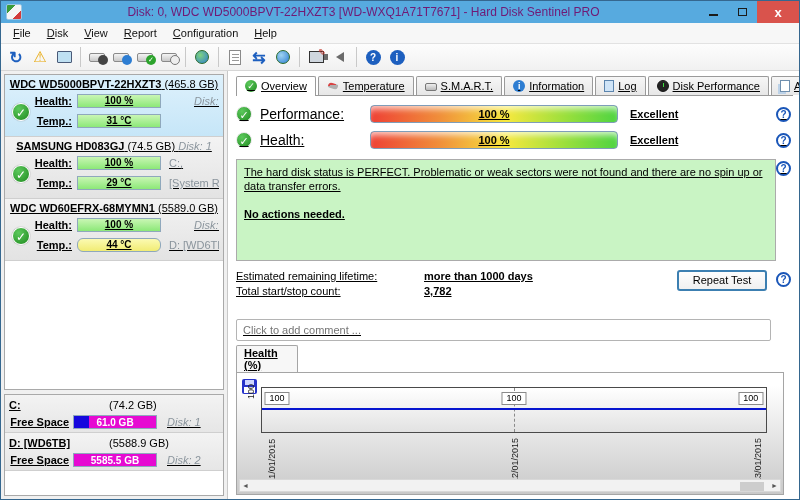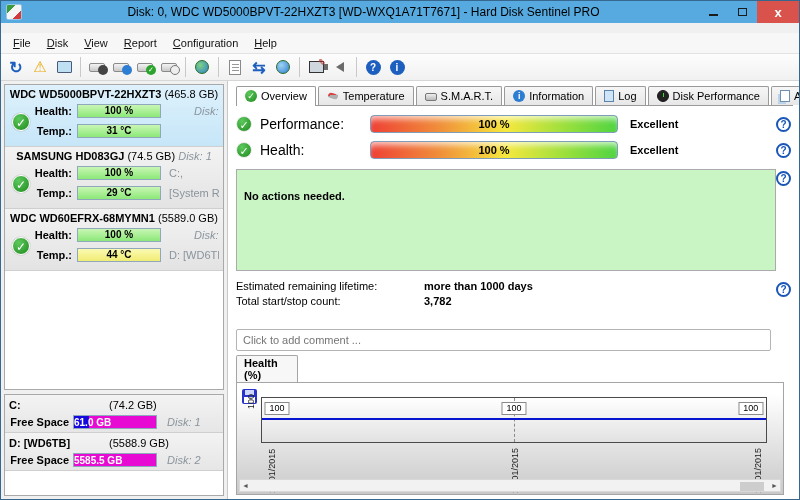--- a/index.html
+++ b/index.html
@@ -3,29 +3,29 @@
 <meta charset="utf-8">
 <style>
   * { box-sizing: border-box; margin: 0; padding: 0; }
   html,body { width:800px; height:500px; font-family:"Liberation Sans", sans-serif; }
   .window { width:800px; height:500px; border:1px solid #35678f; background:#f0f0f0;
             display:flex; flex-direction:column; overflow:hidden; }
 
   
   .titlebar { height:22px; background:#57aadf; display:flex; align-items:center; flex:0 0 auto; }
   .app-icon { width:16px; height:16px; margin:0 6px 0 5px; background:linear-gradient(135deg,#3a9c3a 0 30%,#f5f5f5 30% 70%,#d23b3b 70%); border-radius:2px; border:1px solid #9bc7e4; }
-  .title-text { flex:1; text-align:center; font-size:12px; color:#000000; white-space:nowrap; overflow:hidden; }
+  .title-text { flex:1; text-align:center; font-size:12px; color:#701a75; white-space:nowrap; overflow:hidden; }
   .win-btns { display:flex; height:100%; }
   .win-btn { width:29px; height:100%; display:flex; align-items:center; justify-content:center; font-size:11px; color:#1b1b1b; }
   .win-btn.min span { width:9px; height:2px; background:#1b1b1b; margin-top:6px; }
   .win-btn.max span { width:9px; height:8px; border:1.5px solid #1b1b1b; }
   .win-btn.close { background:#d9534c; width:42px; color:#fff; font-size:13px; font-weight:bold; }
 
   
-  .menubar { height:21px; background:#f7f7f7; border-bottom:1px solid #e2e2e2; display:flex; align-items:center; padding-left:4px; flex:0 0 auto;margin-top:10px; }
+  .menubar { height:21px; background:#f7f7f7; border-bottom:1px solid #e2e2e2; display:flex; align-items:center; padding-left:4px; flex:0 0 auto; }
   .menu-item { font-size:11px; color:#111; padding:3px 8px; cursor:default; }
   .menu-item::first-letter { text-decoration:underline; }
 
   
   .toolbar { height:27px; background:linear-gradient(#fdfdfd,#f1f1f1); border-bottom:1px solid #d6d6d6; display:flex; align-items:center; padding-left:3px; flex:0 0 auto; }
   .tb-sep { width:1px; height:20px; background:#c9c9c9; margin:0 4px; }
   .tb-icon { width:24px; height:22px; display:flex; align-items:center; justify-content:center; position:relative; }
   .glyph-blue { color:#1d5fbf; font-size:16px; font-weight:bold; }
   .glyph-warn { color:#e8a90f; font-size:15px; }
   .mini-monitor { width:15px; height:12px; border:1.5px solid #4a5a78; background:#bfe0f2; border-radius:1px; }
@@ -38,48 +38,48 @@
   .mini-globe { width:14px; height:14px; border-radius:50%; background:radial-gradient(circle at 35% 35%, #7fd47f, #2d7dd2); border:1px solid #2a6a2a; }
   .mini-page { width:12px; height:15px; background:#fff; border:1px solid #8a8a8a; box-shadow:inset 0 2px 0 #fff; position:relative; }
   .mini-page::before { content:""; position:absolute; left:2px; top:3px; width:7px; height:1px; background:#999; box-shadow:0 3px 0 #999, 0 6px 0 #999; }
   .mini-config { width:15px; height:12px; border:1.5px solid #333; background:#cfd6de; position:relative; }
   .mini-config::after { content:"✎"; position:absolute; right:-4px; top:-5px; color:#c2342a; font-size:10px; }
   .mini-speaker { width:0; height:0; border-top:5px solid transparent; border-bottom:5px solid transparent; border-right:8px solid #6b6b6b; position:relative; }
   .mini-speaker::before { content:""; position:absolute; left:-12px; top:-3px; width:4px; height:6px; background:#6b6b6b; }
   .round-q { width:15px; height:15px; border-radius:50%; background:#1d5fbf; color:#fff; font-size:10px; font-weight:bold; text-align:center; line-height:15px; }
 
   
-  .body { flex:1; display:flex; min-height:0; }
+  .body { flex:1; display:flex; min-height:0;text-decoration:underline; }
 
   
   .sidebar { width:227px; flex:0 0 auto; background:#f0f0f0; padding:3px; display:flex; flex-direction:column; border-right:1px solid #c8c8c8; }
   .disk-list { border:1px solid #a9a9a9; background:#fff; flex:1; overflow:hidden; }
   .disk-item { height:62px; border-bottom:1px solid #cfcfcf; background:linear-gradient(#f3f3f3,#e3e3e3); position:relative; padding:3px 4px 0 4px; }
   .disk-item.selected { background:linear-gradient(#def1fc,#c6e6f8); }
   .disk-title { text-align:center; font-size:11px; color:#000; white-space:nowrap; }
   .disk-title b { font-weight:bold; }
   .disk-title .note { color:#8a949c; font-style:italic; }
   .status-check { position:absolute; left:7px; top:28px; width:18px; height:18px; border-radius:50%;
        background:radial-gradient(circle at 35% 30%, #5cc95c, #1f8a1f); color:#fff; font-size:12px; text-align:center; line-height:18px; border:1px solid #fff; box-shadow:0 0 1px #555; }
   .disk-row { display:flex; align-items:center; height:18px; margin-top:2px; }
   .disk-row .lbl { width:68px; text-align:right; font-size:11px; font-weight:bold; color:#000; padding-right:5px; }
   .side-bar-track { width:84px; height:14px; border:1px solid #8fa8bc; background:linear-gradient(#c9f6b4,#8ce878); font-size:10px; font-weight:bold; color:#000; text-align:center; line-height:12px; }
-  .side-bar-track.warm { background:linear-gradient(#fbfab2,#f1ec74); }
+  .side-bar-track.warm { background:linear-gradient(#fbfab2,#f1ec74);border-radius:6px; }
   .disk-row .note { flex:1; font-size:11px; color:#8a949c; padding-left:8px; white-space:nowrap; overflow:hidden; }
   .disk-row .note.italic { font-style:italic;padding-left:33px; }
   .part-list { border:1px solid #a9a9a9; background:#fff; height:102px; margin-top:4px; overflow:hidden; }
   .part-item { height:38px; border-bottom:1px solid #cfcfcf; background:linear-gradient(#f3f3f3,#e6e6e6); padding:2px 4px; }
   .part-title { display:flex; font-size:11px; height:16px; align-items:center; }
   .part-title .pname { font-weight:bold; color:#000; }
   .part-title .psize { position:absolute; left:104px; color:#000; }
   .part-row { display:flex; align-items:center; height:18px; position:relative; }
   .part-row .lbl { width:64px; text-align:right; font-size:11px; font-weight:bold; padding-right:4px; }
   .free-track { width:84px; height:14px; border:1px solid #8fa8bc; background:#e60ad2; position:relative; overflow:hidden; }
   .free-used { position:absolute; left:0; top:0; bottom:0; background:#1508dd; }
-  .free-text { position:absolute; inset:0; font-size:10px; font-weight:bold; color:#fff; line-height:13px; }
+  .free-text { position:absolute; inset:0; text-align:center; font-size:10px; font-weight:bold; color:#fff; line-height:13px; }
   .part-row .note { flex:1; font-size:11px; font-style:italic; color:#8a949c; padding-left:10px; }
 
   
   .main { flex:1; background:#fff; padding:5px 6px 4px 8px; display:flex; flex-direction:column; min-width:0; }
   .tabbar { display:flex; height:20px; flex:0 0 auto; border-bottom:1px solid #9a9a9a; }
   .tab { display:flex; align-items:center; gap:4px; font-size:11px; color:#000; padding:0 8px; border:1px solid #9a9a9a; border-bottom:none; background:linear-gradient(#f6f6f6,#e7e7e7); margin-right:2px; border-radius:2px 2px 0 0; white-space:nowrap; }
   .tab.active { background:#fff; font-weight:normal; position:relative; }
   .tab.active::after { content:""; position:absolute; left:0; right:0; bottom:-1px; height:2px; background:#fff; }
   .t-icon { width:12px; height:12px; flex:0 0 auto; }
   .ti-check { border-radius:50%; background:radial-gradient(circle at 35% 30%, #5cc95c, #1f8a1f); color:#fff; font-size:9px; line-height:12px; text-align:center; }
@@ -346,34 +346,36 @@
       <div class="row-line">
         <span class="chk">✓</span>
         <span class="rl-label">Health:</span>
         <span class="meter">100 %</span>
         <span class="rating">Excellent</span>
         <span class="help-circle">?</span>
       </div>
 
       <div class="status-wrap">
         <div class="status-box">
+          <div class="p1">The hard disk status is PERFECT. Problematic or weak sectors were not found and there are no spin up or data transfer errors.</div>
           <div class="p2">No actions needed.</div>
         </div>
         <span class="help-circle">?</span>
       </div>
 
       <div class="stats-wrap">
         <div class="stat-row">
             <span class="stat-label">Estimated remaining lifetime:</span>
             <span class="stat-value">more than 1000 days</span>
           </div>
         <div class="stat-row">
             <span class="stat-label">Total start/stop count:</span>
             <span class="stat-value">3,782</span>
           </div>
+        <button class="repeat-btn">Repeat Test</button>
         <span class="help-circle">?</span>
       </div>
 
       <input class="comment-input" type="text" placeholder="Click to add comment ..." style="">
 
       <div class="chart-sec">
         <span class="chart-tab">Health (%)</span>
         <div class="chart-panel">
           <span class="save-icon"></span>
           <span class="ylabel">100</span>

